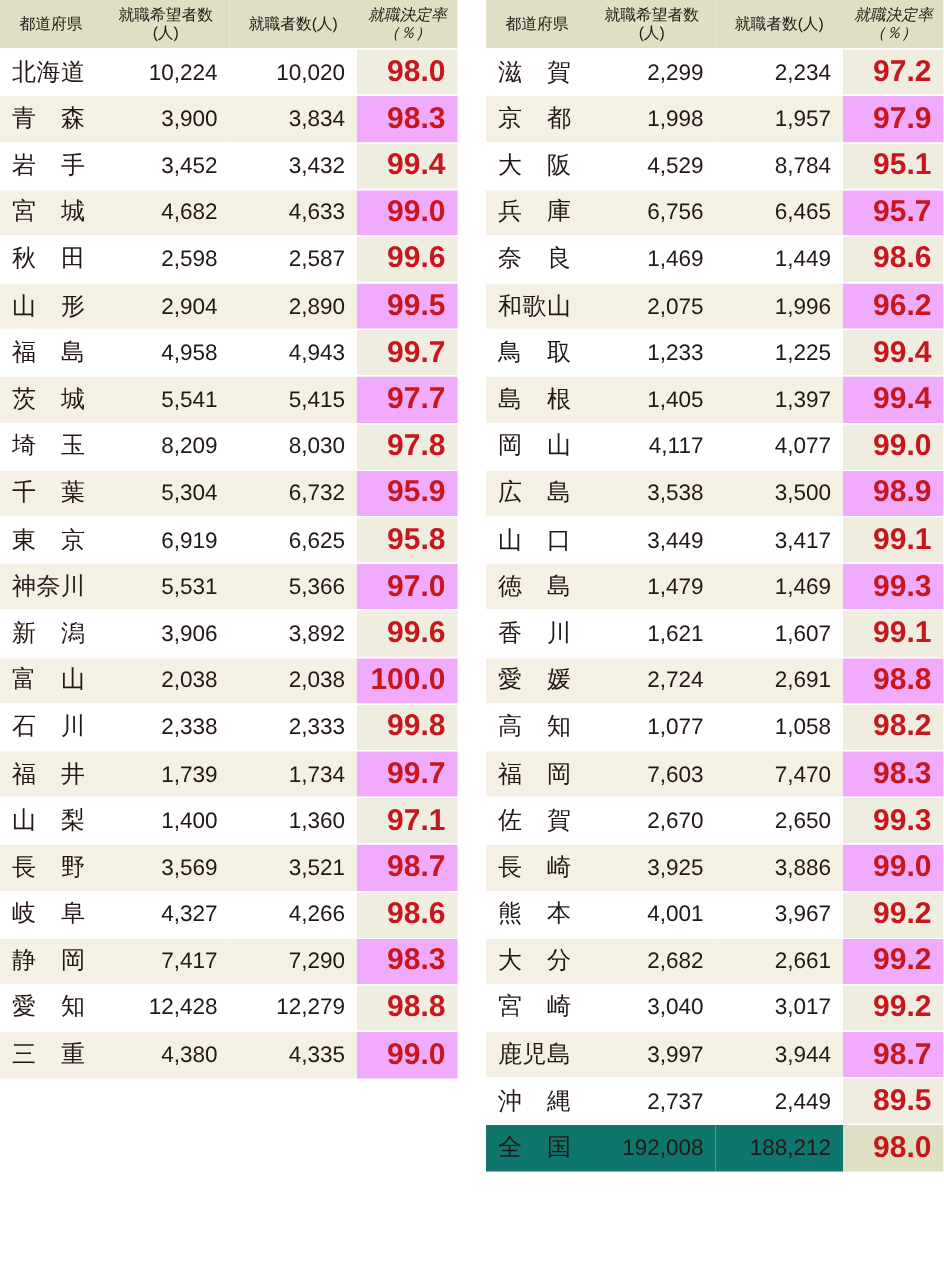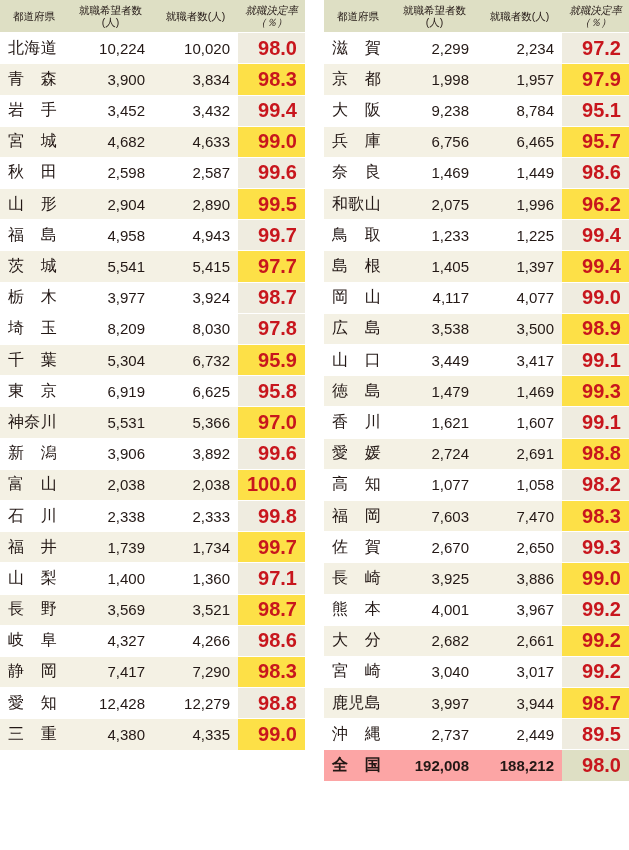--- a/index.html
+++ b/index.html
@@ -73,25 +73,25 @@
     font-weight: bold;
     font-size: 20px;
     background: #f4f1e4;
   }
   
   tbody tr.odd td.pref,
   tbody tr.odd td.num { background: #ffffff; }
   tbody tr.even td.pref,
   tbody tr.even td.num { background: #f4f1e4; }
   tbody tr.odd td.rate { background: #efece0; }
-  tbody tr.even td.rate { background: #fde047; }
+  tbody tr.even td.rate { background: #f0abfc; }
 
   tbody tr.total td {
-    background: #fca5a5;
-    font-weight: bold;
+    background: #0f766e;
+    font-weight: normal;
   }
   tbody tr.total td.rate {
     background: #dedfc4;
     color: #c8161d;
     font-weight: bold;
   }
   tbody tr:last-child td { border-bottom: none; }
 </style>
 </head>
 <body>
@@ -160,26 +160,20 @@
             <td class="num">4,943</td>
             <td class="rate">99.7</td>
           </tr>
           <tr class="even">
             <td class="pref">茨　城</td>
             <td class="num">5,541</td>
             <td class="num">5,415</td>
             <td class="rate">97.7</td>
           </tr>
           <tr class="odd">
-            <td class="pref">栃　木</td>
-            <td class="num">3,977</td>
-            <td class="num">3,924</td>
-            <td class="rate">98.7</td>
-          </tr>
-          <tr class="odd">
             <td class="pref">埼　玉</td>
             <td class="num">8,209</td>
             <td class="num">8,030</td>
             <td class="rate">97.8</td>
           </tr>
           <tr class="even">
             <td class="pref">千　葉</td>
             <td class="num">5,304</td>
             <td class="num">6,732</td>
             <td class="rate">95.9</td>
@@ -287,21 +281,21 @@
             <td class="rate">97.2</td>
           </tr>
           <tr class="even">
             <td class="pref">京　都</td>
             <td class="num">1,998</td>
             <td class="num">1,957</td>
             <td class="rate">97.9</td>
           </tr>
           <tr class="odd">
             <td class="pref">大　阪</td>
-            <td class="num">9,238</td>
+            <td class="num">4,529</td>
             <td class="num">8,784</td>
             <td class="rate">95.1</td>
           </tr>
           <tr class="even">
             <td class="pref">兵　庫</td>
             <td class="num">6,756</td>
             <td class="num">6,465</td>
             <td class="rate">95.7</td>
           </tr>
           <tr class="odd">

